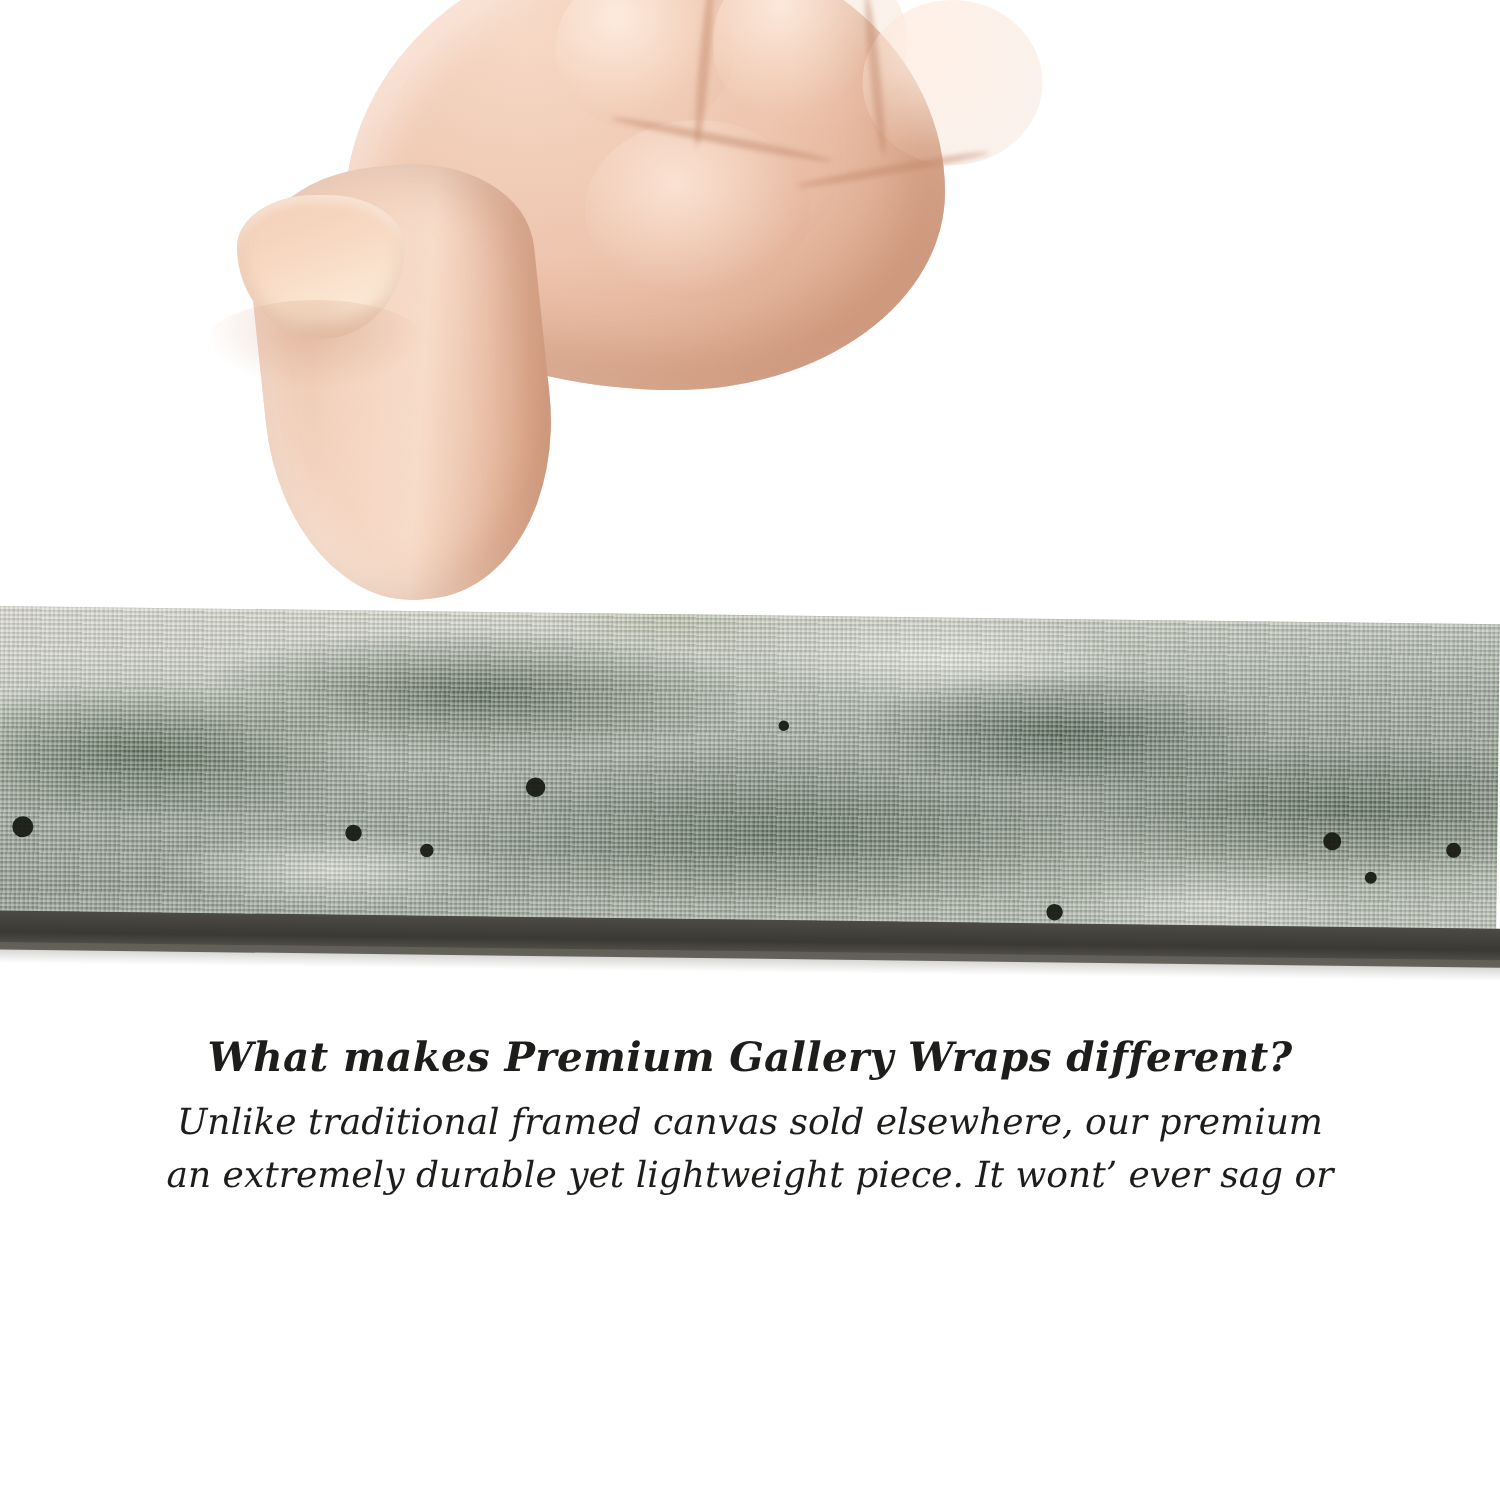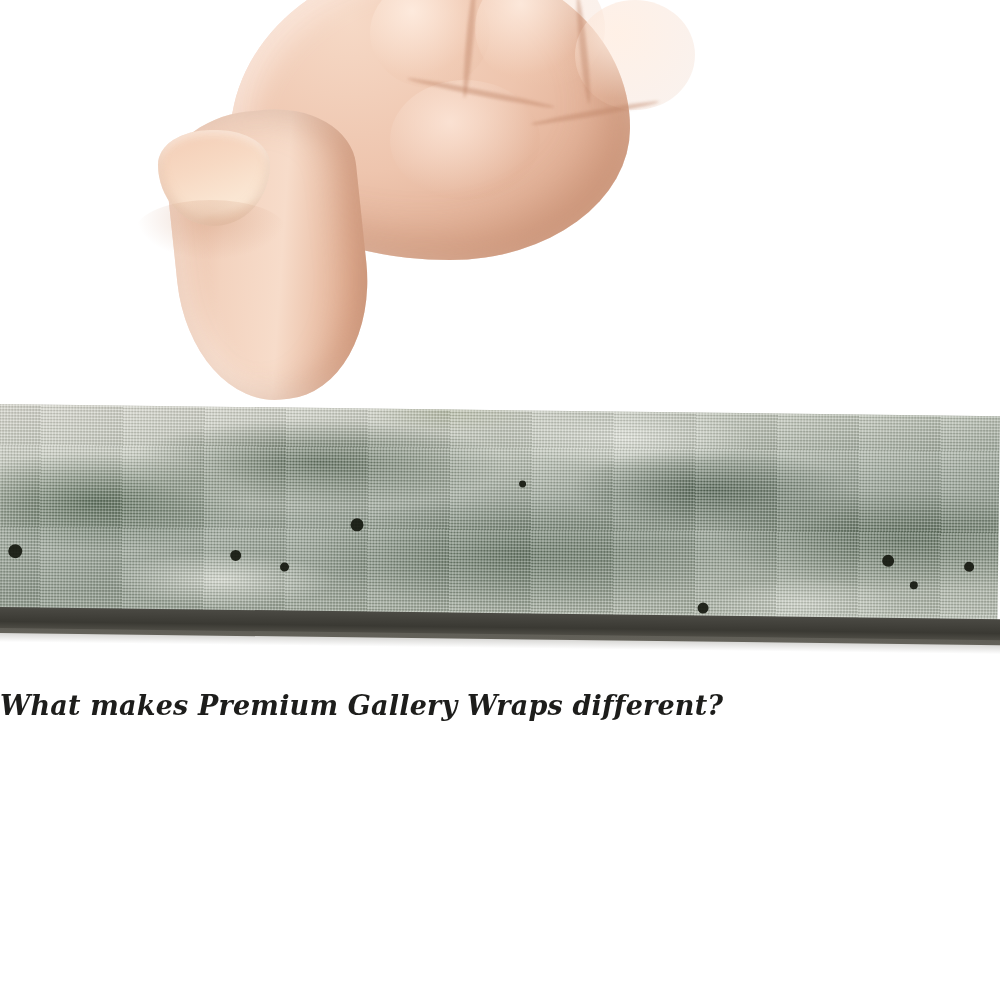--- a/index.html
+++ b/index.html
@@ -175,21 +175,21 @@
     transform: rotate(0.7deg);
     transform-origin: left top;
   }
 
   
   .caption {
     position: absolute;
     left: 0;
     top: 690px;
     width: 1000px;
-    text-align: left;
+    text-align: center;
     color: #1d1d1b;
     font-family: "DejaVu Serif", serif;
   }
   .caption-title {
     font-size: 27px;
     font-style: italic;
     font-weight: bold;
     letter-spacing: 0.2px;
     margin-bottom: 10px;
   }
@@ -236,15 +236,17 @@
       <div class="speck" style="left:912px; top:166px; width:8px; height:8px;"></div>
       <div class="speck" style="left:520px; top:70px; width:7px; height:7px;"></div>
     </div>
 
     <div class="strip-bottom"></div>
     <div class="strip-bottom-shadow"></div>
   </div>
 
   <div class="caption">
     <div class="caption-title">What makes Premium Gallery Wraps different?</div>
+    <div class="caption-line">Unlike traditional framed canvas sold elsewhere, our premium</div>
+    <div class="caption-line">an extremely durable yet lightweight piece. It wont’ ever sag or</div>
   </div>
 
 </div>
 
 </body></html>

